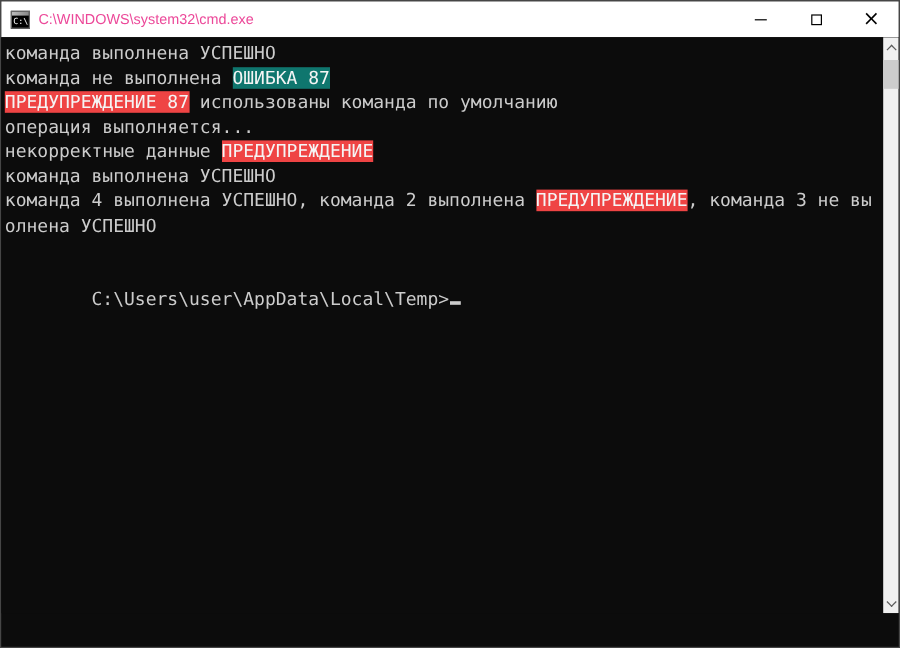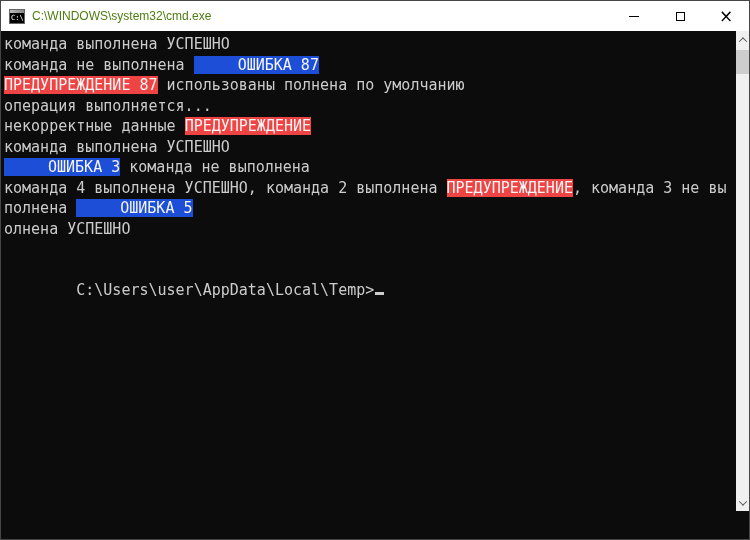--- a/index.html
+++ b/index.html
@@ -31,21 +31,21 @@
   .app-icon .icon-bar {
     position:absolute; top:0; left:0; right:0; height:3px;
     background:linear-gradient(90deg,#bbb,#888);
   }
   .app-icon .icon-text {
     position:absolute; left:1px; top:4px;
     color:#fff; font-size:7px; line-height:8px;
     font-family:"DejaVu Sans Mono", monospace;
   }
   .title {
-    font-size:12px; color:#4d7c0f;
+    font-size:12px; color:#ec4899;
     white-space:nowrap; overflow:hidden;
     flex:1 1 auto;
   }
   .controls { display:flex; height:30px; flex:0 0 auto; }
   .ctrl-btn {
     width:46px; height:30px;
     border:none; background:transparent; padding:0;
     display:flex; align-items:center; justify-content:center;
     color:#000; cursor:default;
   }
@@ -68,21 +68,21 @@
     position:absolute; left:0; top:0; right:13px; bottom:0;
     padding:3px 0 0 3px;
     font-family:"DejaVu Sans Mono","Liberation Mono",monospace;
     font-size:15px;
     color:#cccccc;
   }
   .line {
     height:20.5px; line-height:20.5px;
     white-space:pre;
   }
-  .line .err  { background:#1d4ed8; color:#f5f5f5;padding-left:44px; }
+  .line .err  { background:#0f766e; color:#f5f5f5; }
   .line .warn { background:#ef4444; color:#f5f5f5; }
   .cursor {
     display:inline-block;
     width:9px; height:3px;
     background:#cccccc;
     margin-left:1px;
     vertical-align:baseline;
     animation:blink 1.06s steps(1) infinite;
   }
   @keyframes blink { 0%,49%{opacity:1} 50%,100%{opacity:0} }
@@ -133,27 +133,25 @@
         <span class="close-glyph">×</span>
       </button>
     </div>
   </div>
 
   <div class="console">
     <div class="text-area">
       <div id="terminal-output">
           <div class="line"><span class="t">команда выполнена УСПЕШНО</span></div>
           <div class="line"><span class="t">команда не выполнена </span><span class="err">ОШИБКА 87</span></div>
-          <div class="line"><span class="warn">ПРЕДУПРЕЖДЕНИЕ 87</span><span class="t"> использованы полнена по умолчанию</span></div>
+          <div class="line"><span class="warn">ПРЕДУПРЕЖДЕНИЕ 87</span><span class="t"> использованы команда по умолчанию</span></div>
           <div class="line"><span class="t">операция выполняется...</span></div>
           <div class="line"><span class="t">некорректные данные </span><span class="warn">ПРЕДУПРЕЖДЕНИЕ</span></div>
           <div class="line"><span class="t">команда выполнена УСПЕШНО</span></div>
-          <div class="line"><span class="err">ОШИБКА 3</span><span class="t"> команда не выполнена</span></div>
           <div class="line"><span class="t">команда 4 выполнена УСПЕШНО, команда 2 выполнена </span><span class="warn">ПРЕДУПРЕЖДЕНИЕ</span><span class="t">, команда 3 не вы</span></div>
-          <div class="line"><span class="t">полнена </span><span class="err">ОШИБКА 5</span></div>
           <div class="line"><span class="t">олнена УСПЕШНО</span></div>
           <div class="line"></div>
         </div>
       <div class="line">
         <span>C:\Users\user\AppData\Local\Temp&gt;</span><span class="cursor"></span>
       </div>
     </div>
 
     <div class="scrollbar">
       <div class="sb-btn up">

